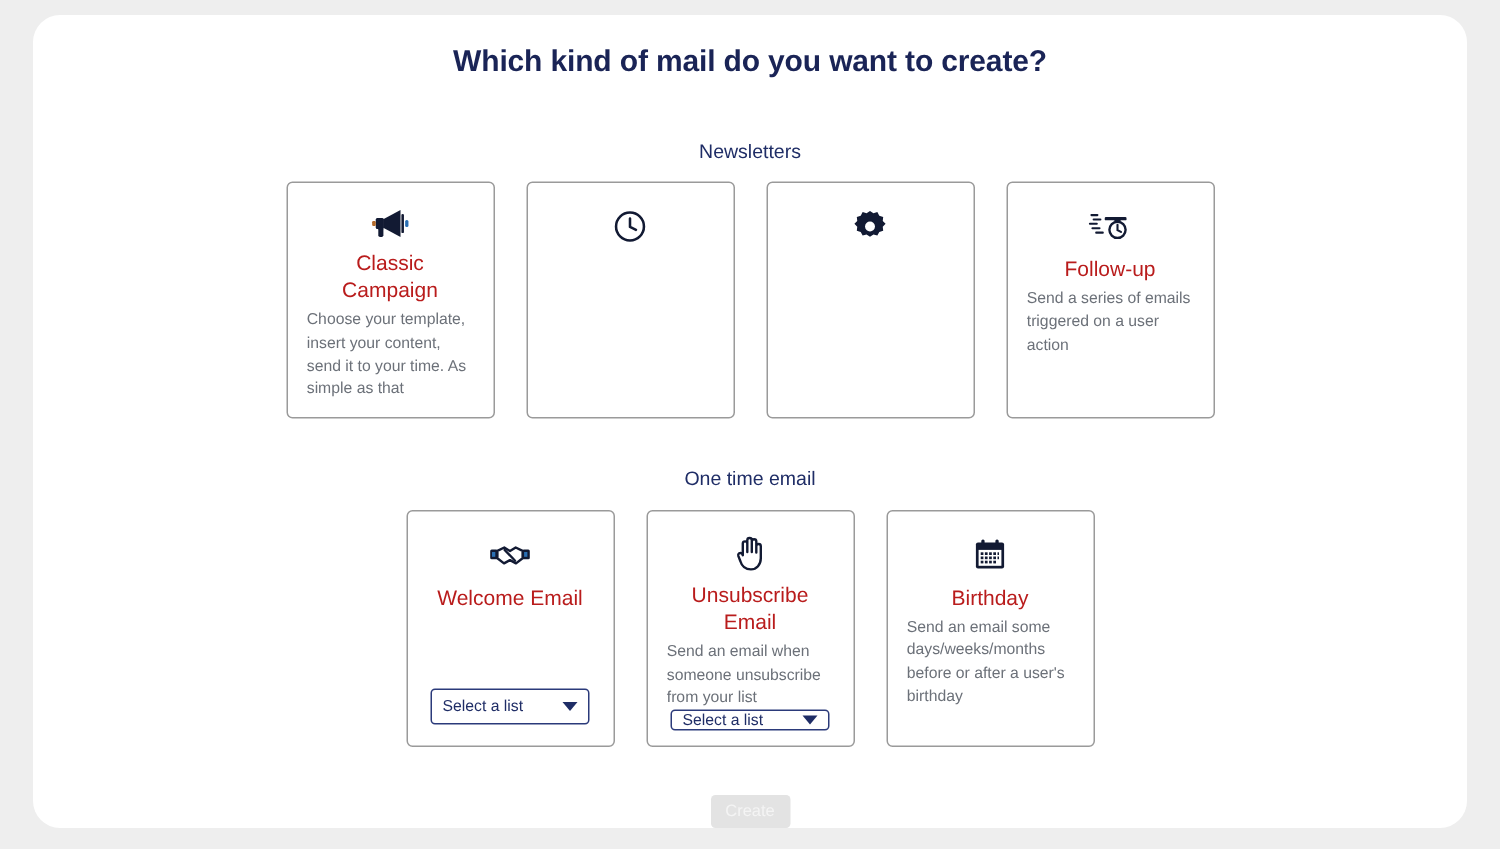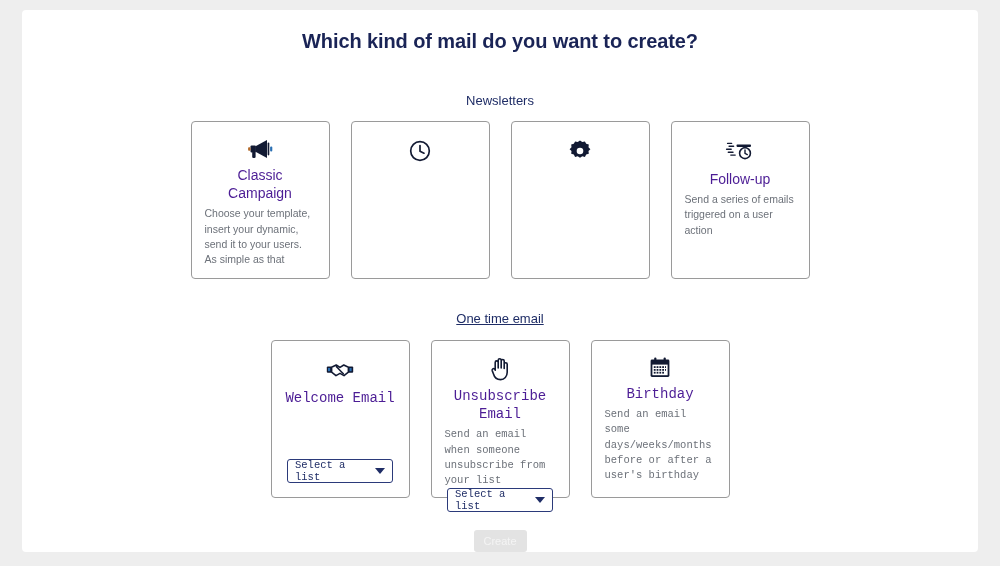--- a/index.html
+++ b/index.html
@@ -12,21 +12,21 @@
     overflow: hidden;
   }
 
   #app-panel {
     position: absolute;
     left: 22px;
     top: 10px;
     width: 956px;
     height: 542px;
     background: #ffffff;
-    border-radius: 4px;
+    border-radius: 18px;
   }
 
   #page-title {
     text-align: center;
     font-size: 20px;
     font-weight: bold;
     color: #1a2456;
     margin-top: 20px;
     letter-spacing: -0.1px;
   }
@@ -40,22 +40,22 @@
 
   .card-row {
     display: flex;
     justify-content: center;
     align-items: flex-start;
     gap: 21px;
   }
 
   #newsletters-label { margin-top: 40px; }
   #newsletters-row   { margin-top: 13px; }
-  #onetime-label     { margin-top: 32px; text-decoration: underline; }
-  #onetime-row       { margin-top: 14px; font-family: Liberation Mono, monospace; }
+  #onetime-label     { margin-top: 32px; }
+  #onetime-row       { margin-top: 14px; }
 
   .card {
     background: #ffffff;
     border: 1px solid #9a9a9a;
     border-radius: 4px;
     display: flex;
     flex-direction: column;
     align-items: center;
     padding: 16px 13px 14px;
   }
@@ -76,21 +76,21 @@
     align-items: center;
     justify-content: center;
     color: #121a33;
     margin-bottom: 6px;
   }
 
   .card-icon svg { display: block; }
 
   .card-title {
     font-size: 14px;
-    color: #4c1d95;
+    color: #b91c1c;
     text-align: center;
     line-height: 1.3;
     margin-bottom: 4px;
   }
 
   .card-desc {
     font-size: 10.5px;
     color: #6c7179;
     text-align: left;
     line-height: 1.45;
@@ -159,21 +159,21 @@
         <svg width="26" height="22" viewBox="0 0 26 22" fill="none">
           <path d="M20 2 L20 20 L8.5 13.8 L8.5 8.2 Z" fill="#121a33"></path>
           <rect x="3.5" y="7.4" width="5.4" height="7.2" rx="1" fill="#121a33"></rect>
           <rect x="5.2" y="13.6" width="3.4" height="6.4" rx="1.2" fill="#121a33"></rect>
           <rect x="20.6" y="4.6" width="1.7" height="12.8" rx="0.8" fill="#121a33"></rect>
           <rect x="23.1" y="8.6" width="2.2" height="4.8" rx="1" fill="#2a6fb3"></rect>
           <rect x="1.1" y="9.3" width="2.4" height="3.4" rx="0.8" fill="#b36a2a"></rect>
         </svg>
       </div>
       <div class="card-title">Classic Campaign</div>
-      <div class="card-desc">Choose your template, insert your dynamic, send it to your users. As simple as that</div>
+      <div class="card-desc">Choose your template, insert your content, send it to your time. As simple as that</div>
     </div>
 
     <div class="card newsletter-card">
       <div class="card-icon">
         <svg width="24" height="24" viewBox="0 0 24 24" fill="none">
           <circle cx="12" cy="12" r="9.3" stroke="#121a33" stroke-width="1.7"></circle>
           <path d="M12 6.6 L12 12.3 L16 14.2" stroke="#121a33" stroke-width="1.7" stroke-linecap="round" stroke-linejoin="round"></path>
         </svg>
       </div>
     </div>

